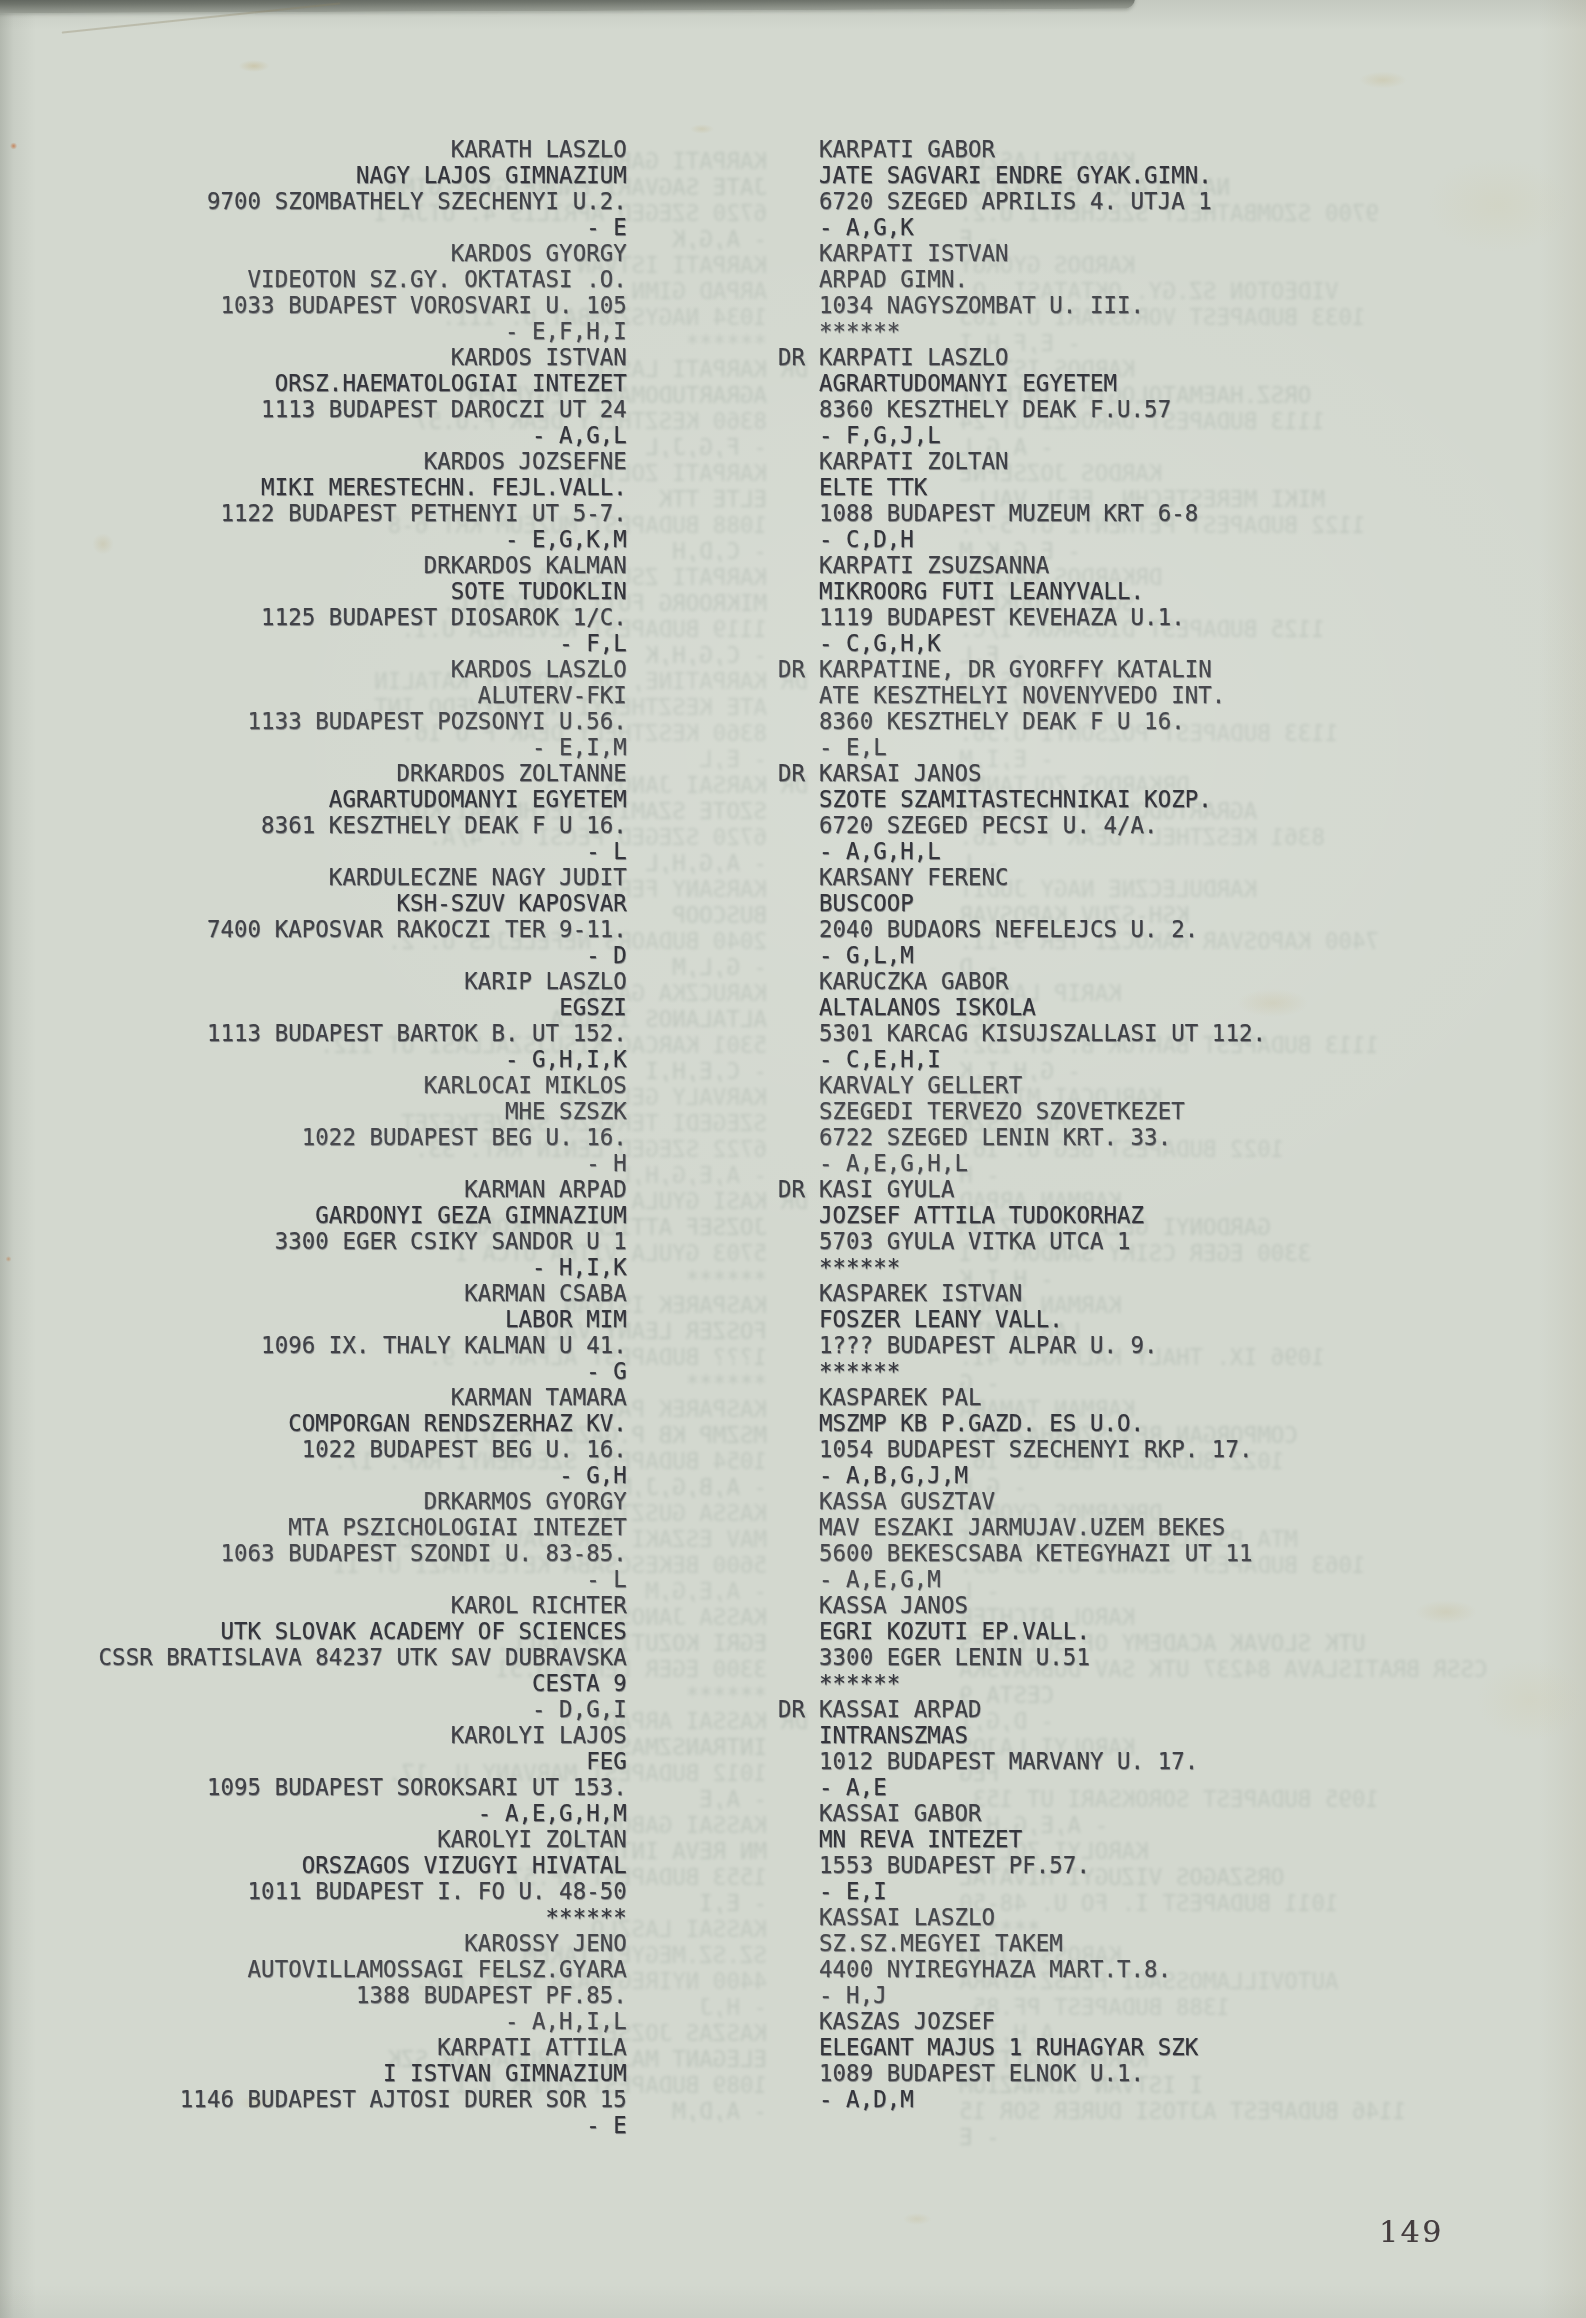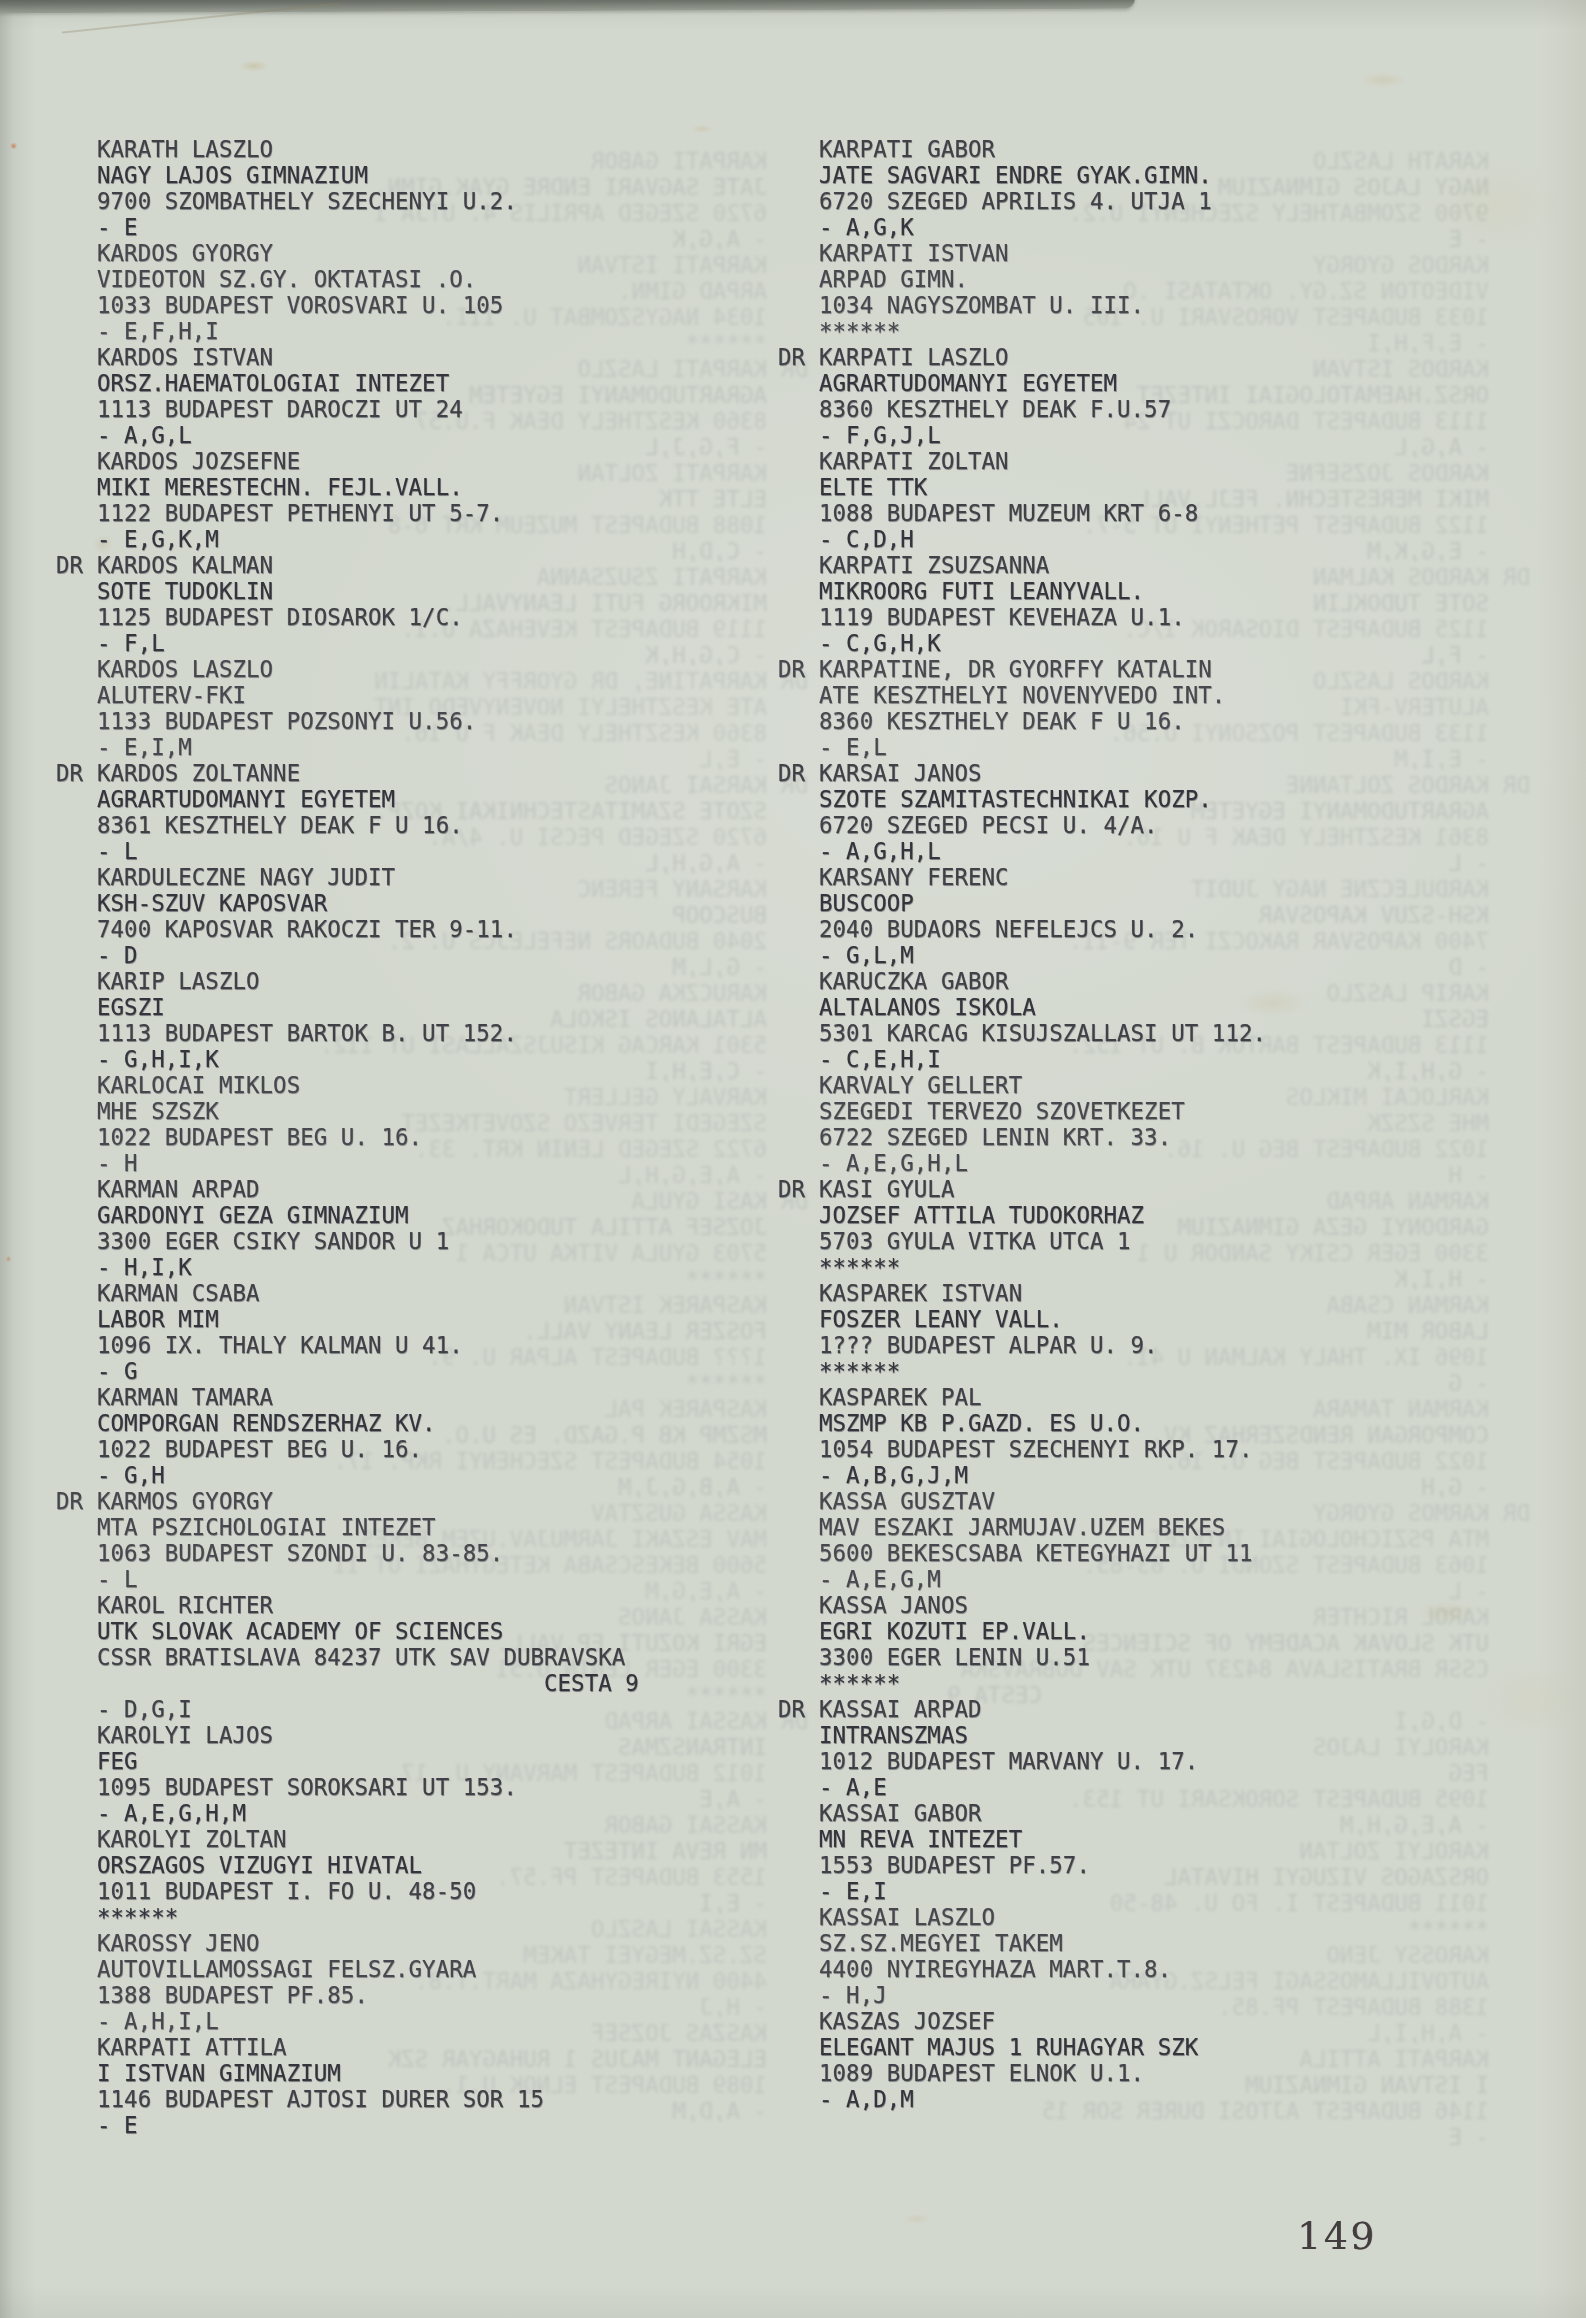--- a/index.html
+++ b/index.html
@@ -54,33 +54,33 @@
   .ghost .col{color:#50655c;text-shadow:none;}
   .col{
     position:absolute;top:136px;
     font-family:"DejaVu Sans Mono","Liberation Mono",monospace;
     font-size:22.5px;line-height:26px;
     letter-spacing:0;
     white-space:pre;
     color:#34353c;
     text-shadow:0.5px 0.5px 0.7px rgba(47,47,57,.55), -0.3px 0 0.4px rgba(47,47,57,.22);
   }
-  .col.left{left:56px;}
+  .col.left{left:44px;text-align:right;}
   .col.right{left:778px;}
   .line{margin-left:41px;height:26px;}
   .line.name{margin-left:0;}
   .pfx{display:inline-block;width:41px;}
   
   .entry .line:nth-child(odd){opacity:.92;}
   .entry:nth-child(4n+2) .line{opacity:.88;}
   .entry:nth-child(5n+3) .line{filter:blur(0.2px);}
   .pagenum{
-    position:absolute;left:1297px;top:2214px;
+    position:absolute;left:1379px;top:2214px;
     font-family:"DejaVu Serif","Liberation Serif",serif;
-    font-size:38px;letter-spacing:2.5px;color:#443d3f;
+    font-size:30px;letter-spacing:2.5px;color:#443d3f;
     text-shadow:0.4px 0.4px 0.5px rgba(60,50,52,.5);
   }
 </style>
 </head>
 <body>
 
 <div class="page">
   <div class="topband"></div>
   <div class="crease"></div>
 

